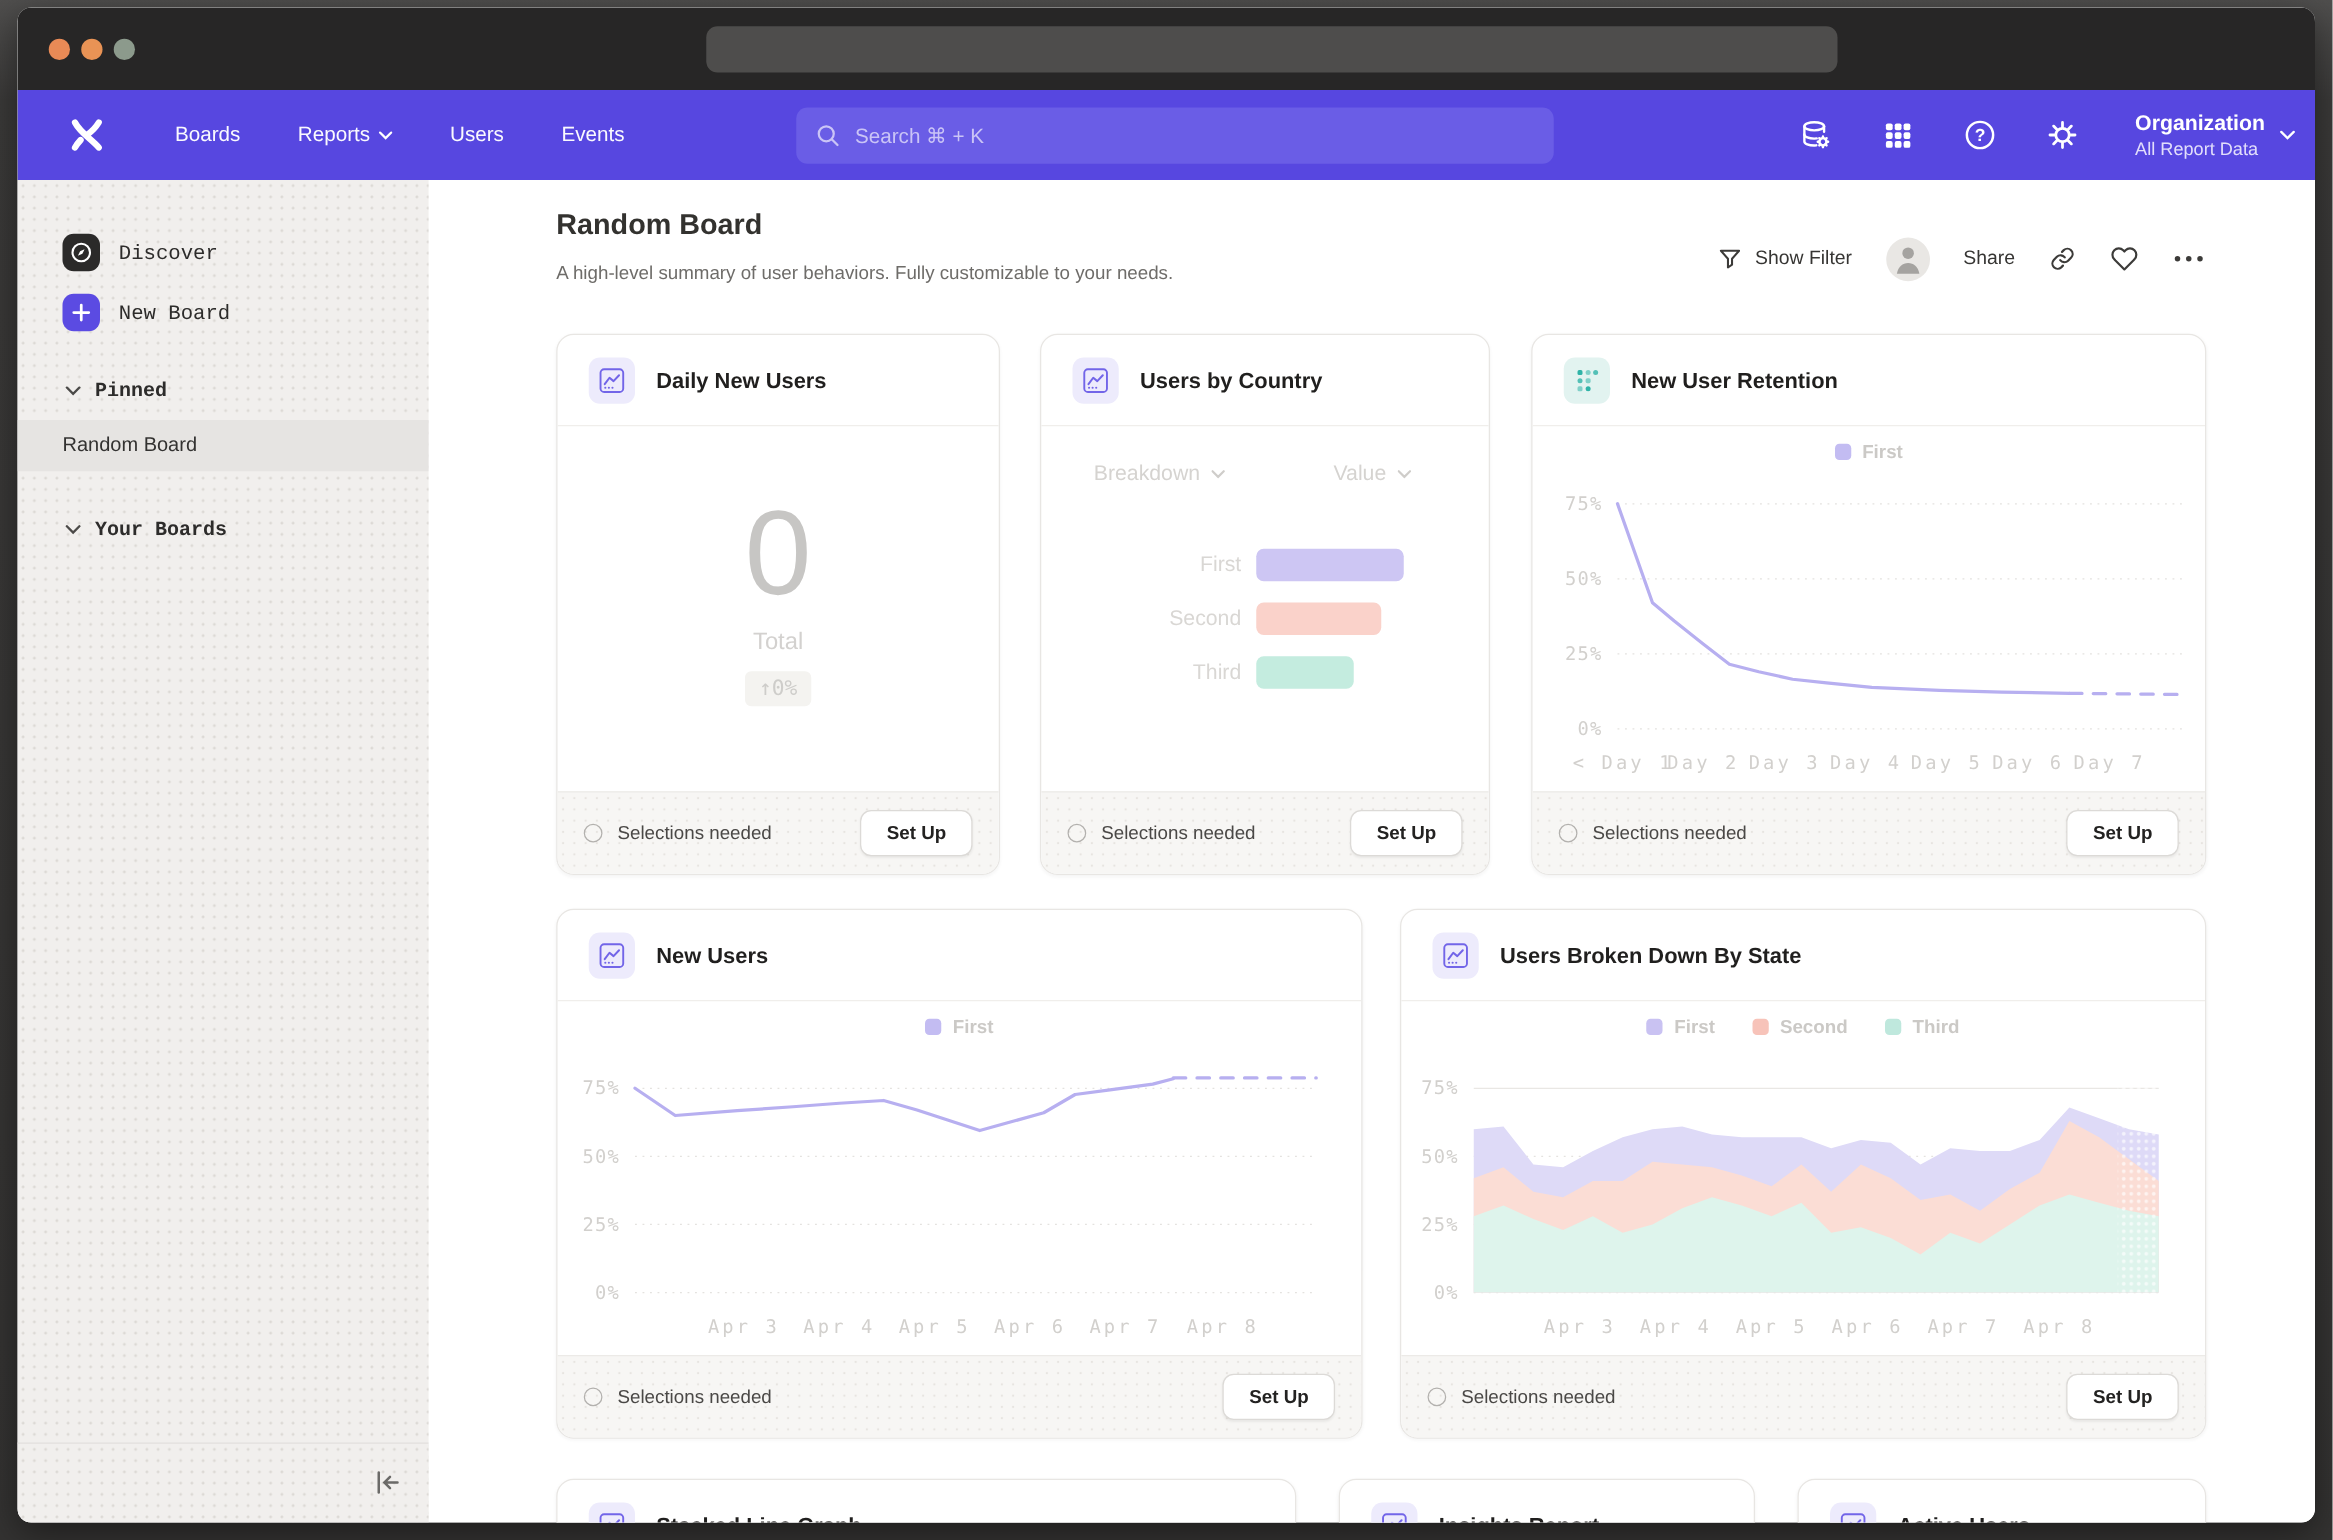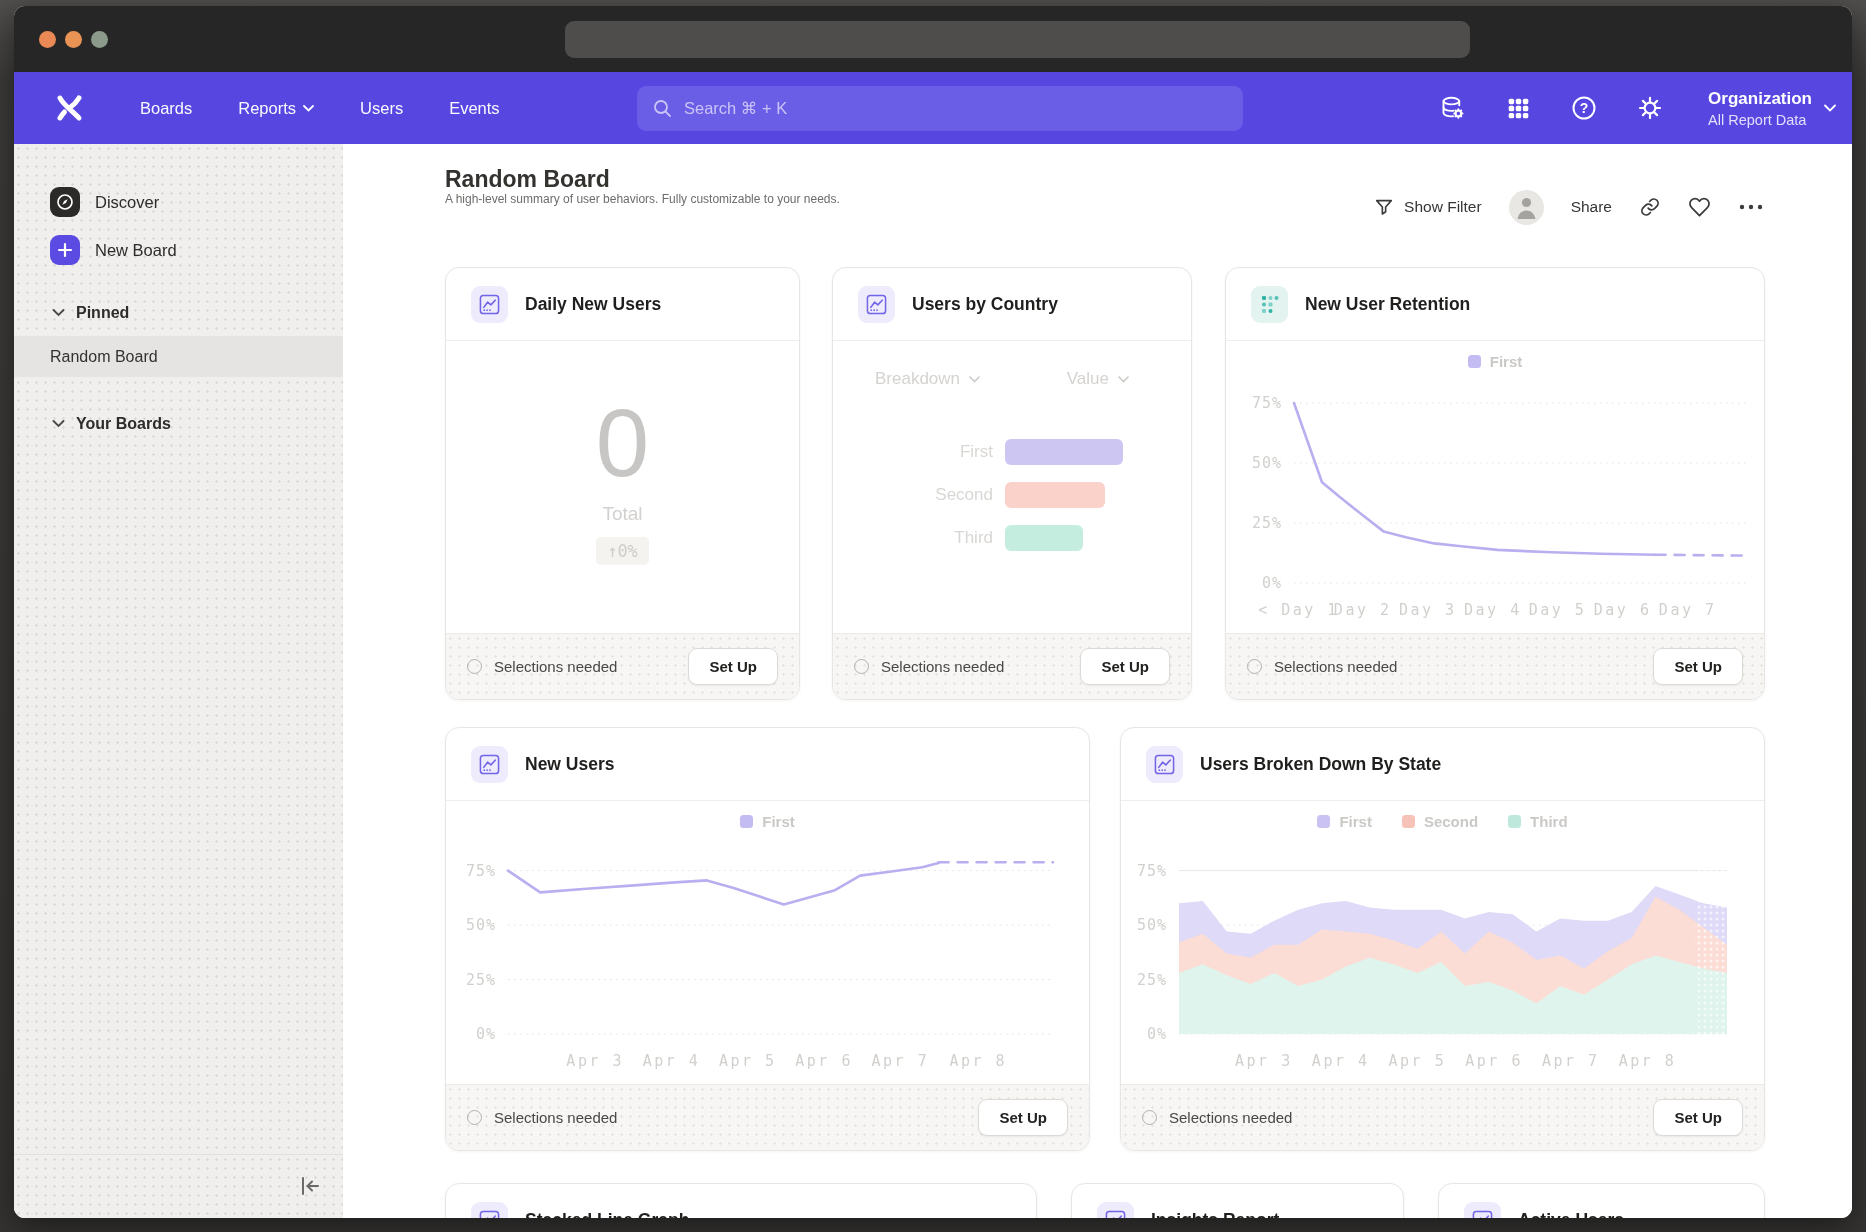--- a/index.html
+++ b/index.html
@@ -29,33 +29,33 @@
 
   
   .content { position:absolute; left:0; top:138px; width:100%; height:1074px; display:flex; }
   .dots-bg { background-image:radial-gradient(circle,#dcd9d5 1px,transparent 1.3px); background-size:9px 9px; }
   .sidebar { position:relative; width:329px; height:100%; background-color:#f1efed; flex:0 0 329px; }
   .sb-list { padding-top:34px; }
   .sb-item { height:48px; display:flex; align-items:center; padding-left:36px; gap:15px; cursor:pointer; }
   .sb-icn { width:30px; height:30px; border-radius:9px; display:flex; align-items:center; justify-content:center; }
   .sb-icn.dark { background:#2b2a29; }
   .sb-icn.purple { background:#5b4be2; }
-  .sb-label { font-size:16.5px; color:#2d2c2b; font-weight:500; }
+  .sb-label { font-size:16.5px; color:#2d2c2b; font-weight:500;font-family:Liberation Mono, monospace; }
   .sb-sect { height:34px; display:flex; align-items:center; padding-left:38px; gap:11px; margin-top:22px; cursor:pointer; }
   .sb-sect .sb-label { font-weight:700; font-size:16px; }
   .sb-row { height:41px; display:flex; align-items:center; padding-left:36px; font-size:16px; color:#333231; cursor:pointer; margin-top:6px; }
   .sb-row.sel { background:#e6e4e2; }
   .sb-foot { position:absolute; left:0; bottom:0; width:100%; height:64px; border-top:1px solid #e2e0dd; background-color:#f1efed; }
   .collapse { position:absolute; right:20px; top:18px; width:26px; height:26px; cursor:pointer; }
 
   .main { position:relative; flex:1; background:#fff; height:100%; }
 
   
   .b-title { position:absolute; left:102px; top:22px; font-size:23px; font-weight:700; color:#33322f; }
-  .b-sub { position:absolute; left:102px; top:48px; font-size:12px; color:#6e6c69; }
+  .b-sub { position:absolute; left:102px; top:66px; font-size:15px; color:#6e6c69; }
   .actions { position:absolute; right:88px; top:44px; height:38px; display:flex; align-items:center; gap:27px; }
   .act-btn { display:flex; align-items:center; gap:10px; font-size:15.5px; color:#363533; font-weight:500; cursor:pointer; }
   .avatar { width:35px; height:35px; border-radius:50%; background:#e9e7e4; overflow:hidden; cursor:pointer; }
 
   
   .card { position:absolute; background:#fff; border:1px solid #e8e6e3; border-radius:14px; box-shadow:0 1px 3px rgba(40,35,30,.05); display:flex; flex-direction:column; overflow:hidden; }
   .card-h { flex:0 0 73px; display:flex; align-items:center; gap:17px; padding:0 25px; border-bottom:1px solid #f0eeeb; }
   .card-icn { width:37px; height:37px; border-radius:9px; background:#edebfc; display:flex; align-items:center; justify-content:center; flex:0 0 37px; }
   .card-icn.teal { background:#e2f3f0; }
   .card-title { font-size:17.5px; font-weight:700; color:#201f1e; white-space:nowrap; }

